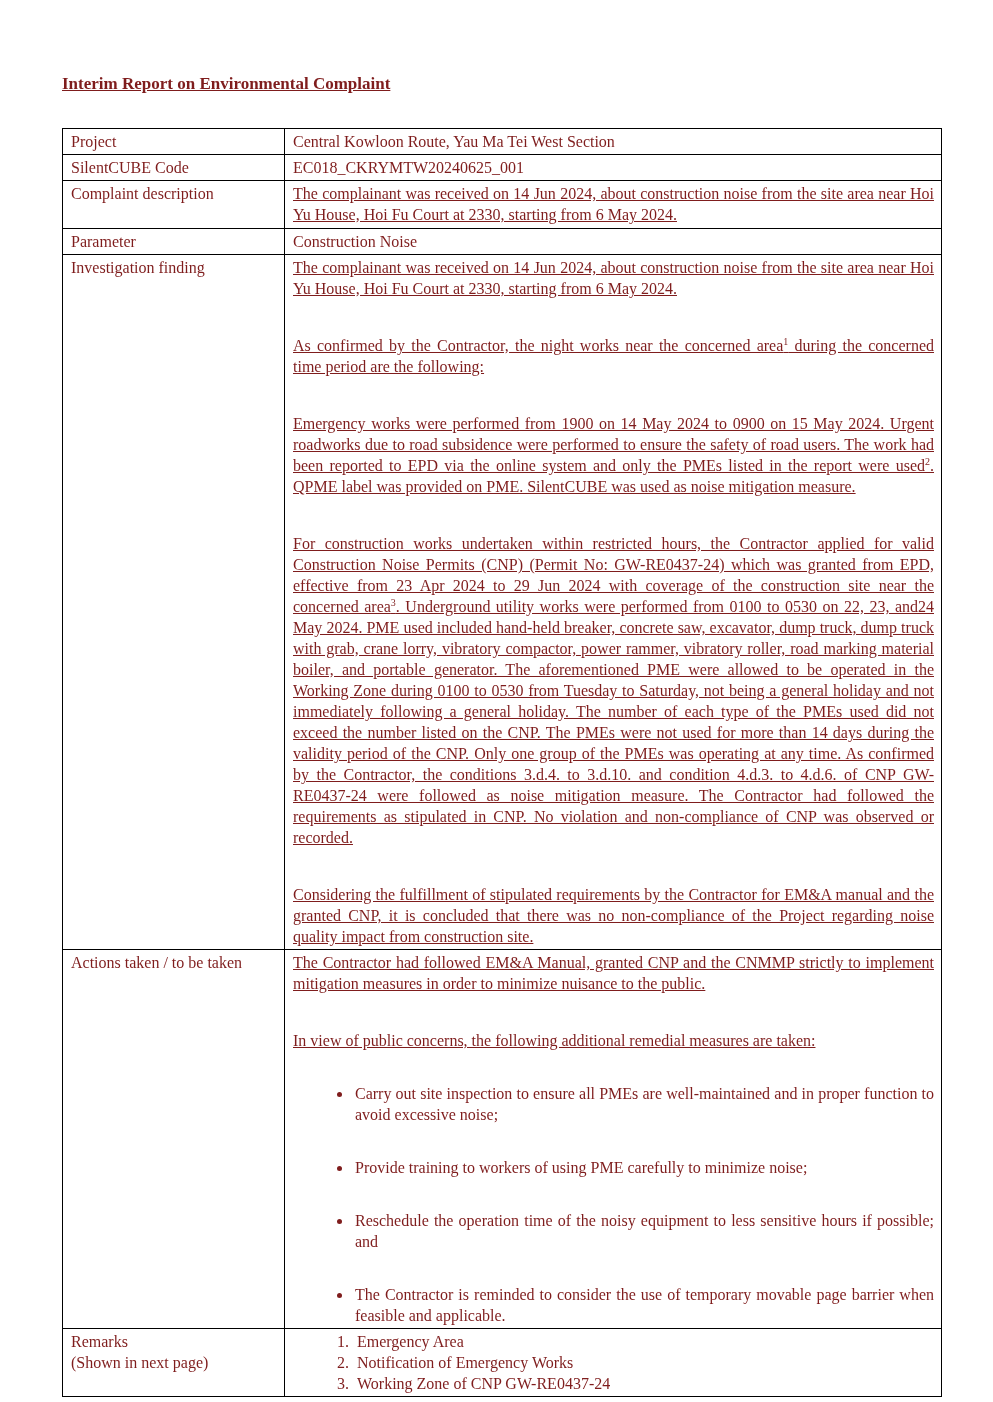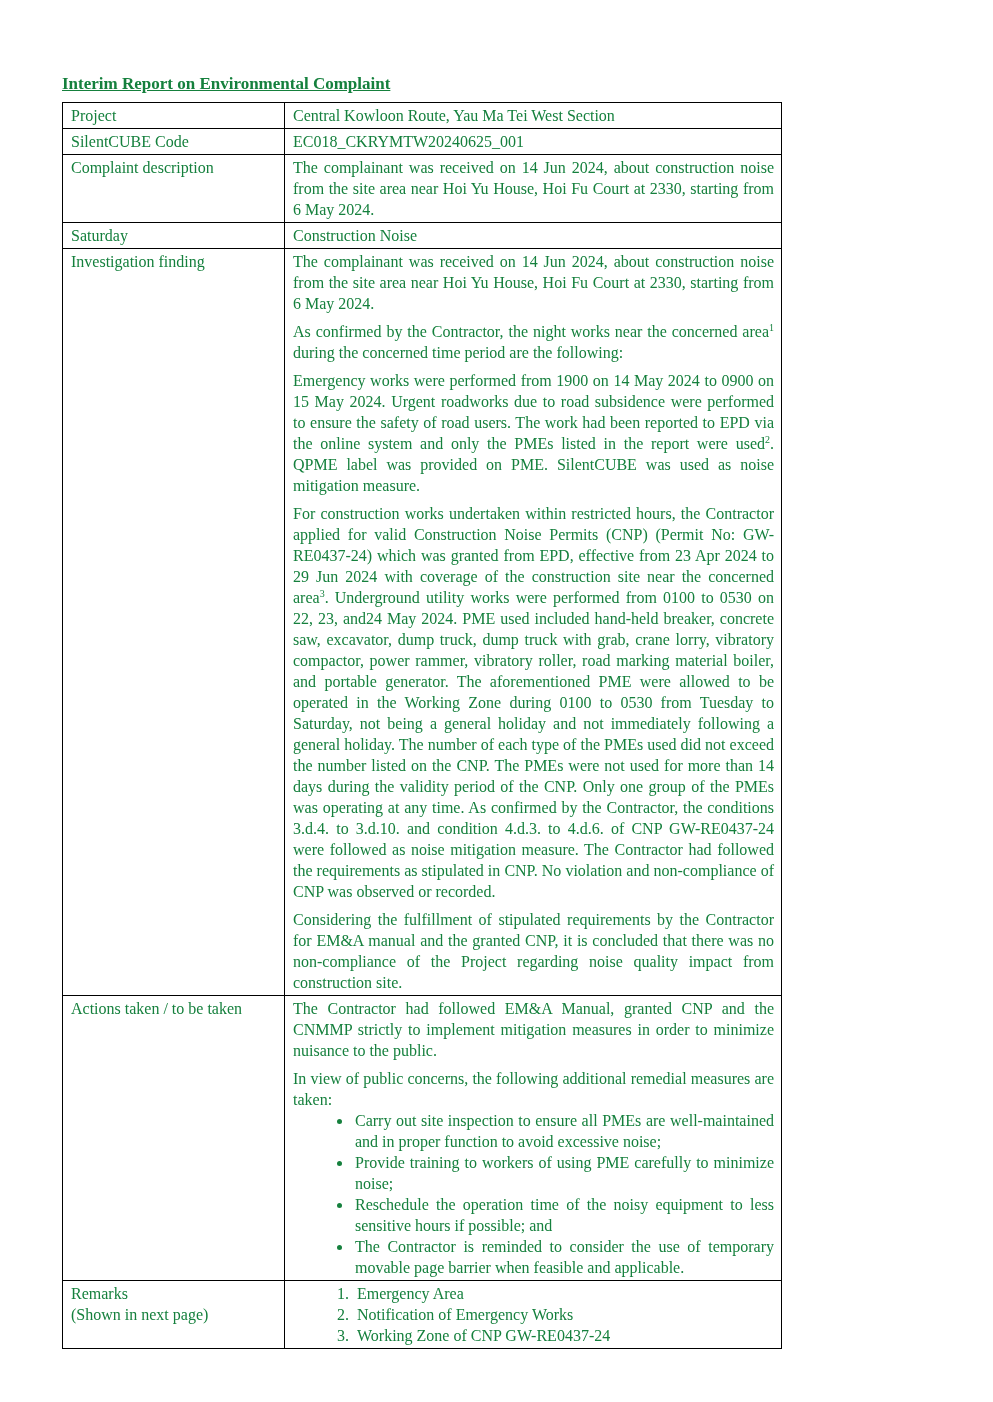--- a/index.html
+++ b/index.html
@@ -7,73 +7,74 @@
     margin: 0;
     padding: 0;
     background: #ffffff;
   }
   .page {
     position: relative;
     width: 993px;
     height: 1402px;
     background: #ffffff;
     font-family: "Liberation Serif", "DejaVu Serif", serif;
-    color: #15803d;
+    color: #7f1d1d;
     overflow: hidden;
   }
   .title {
     position: absolute;
     left: 62px;
     top: 73px;
     margin: 0;
     font-size: 17px;
     font-weight: bold;
     text-decoration: underline;
     line-height: 22px;
   }
   table.report-table {
     position: absolute;
     left: 62px;
-    top: 102px;
-    width: 720px;
+    top: 128px;
+    width: 880px;
     border-collapse: collapse;
     table-layout: fixed;
   }
   col.col-label { width: 222px; }
   td {
     border: 1px solid #000000;
     vertical-align: top;
     padding: 2px 7px 2px 8px;
     font-size: 16px;
     line-height: 21px;
   }
   td.value-cell { }
-  .justify { text-align: justify; }
+  .justify { text-align: justify; text-decoration: underline; }
   .value-cell p { margin: 0; }
-  .value-cell p + p { margin-top: 7px; }
+  .value-cell p + p { margin-top: 36px; }
   sup {
     font-size: 10px;
     line-height: 0;
     vertical-align: super;
   }
   tr.row-project td        { height: 23px; }
   tr.row-code td           { height: 23px; }
   tr.row-description td    { height: 48px; }
   tr.row-parameter td      { height: 22px; }
   tr.row-investigation td  { height: 677px; }
   tr.row-actions td        { height: 236px; }
   tr.row-remarks td        { height: 62px; }
   ul.measures-list {
     margin: 0;
     padding-left: 60px;
     list-style: disc outside;
   }
   ul.measures-list li {
     text-align: justify;
     padding-left: 2px;
+    margin-top: 32px;
   }
   ol.remarks-list {
     margin: 0;
     padding-left: 60px;
     list-style: decimal outside;
   }
   ol.remarks-list li {
     padding-left: 4px;
   }
   .label-line { margin: 0; }
@@ -101,21 +102,21 @@
         <td class="label-cell">SilentCUBE Code</td>
         <td class="value-cell">EC018_CKRYMTW20240625_001</td>
       </tr>
 
       <tr class="row-description">
         <td class="label-cell">Complaint description</td>
         <td class="value-cell justify">The complainant was received on 14 Jun 2024, about construction noise from the site area near Hoi Yu House, Hoi Fu Court at 2330, starting from 6 May 2024.</td>
       </tr>
 
       <tr class="row-parameter">
-        <td class="label-cell">Saturday</td>
+        <td class="label-cell">Parameter</td>
         <td class="value-cell">Construction Noise</td>
       </tr>
 
       <tr class="row-investigation">
         <td class="label-cell">Investigation finding</td>
         <td class="value-cell">
           <p class="justify">The complainant was received on 14 Jun 2024, about construction noise from the site area near Hoi Yu House, Hoi Fu Court at 2330, starting from 6 May 2024.</p>
           <p class="justify"><span>As confirmed by the Contractor, the night works near the concerned area</span><sup>1</sup><span> during the concerned time period are the following:</span></p>
           <p class="justify"><span>Emergency works were performed from 1900 on 14 May 2024 to 0900 on 15 May 2024. Urgent roadworks due to road subsidence were performed to ensure the safety of road users. The work had been reported to EPD via the online system and only the PMEs listed in the report were used</span><sup>2</sup><span>. QPME label was provided on PME. SilentCUBE was used as noise mitigation measure.</span></p>
           <p class="justify"><span>For construction works undertaken within restricted hours, the Contractor applied for valid Construction Noise Permits (CNP) (Permit No: GW-RE0437-24) which was granted from EPD, effective from 23 Apr 2024 to 29 Jun 2024 with coverage of the construction site near the concerned area</span><sup>3</sup><span>. Underground utility works were performed from 0100 to 0530 on 22, 23, and24 May 2024. PME used included hand-held breaker, concrete saw, excavator, dump truck, dump truck with grab, crane lorry, vibratory compactor, power rammer, vibratory roller, road marking material boiler, and portable generator. The aforementioned PME were allowed to be operated in the Working Zone during 0100 to 0530 from Tuesday to Saturday, not being a general holiday and not immediately following a general holiday. The number of each type of the PMEs used did not exceed the number listed on the CNP. The PMEs were not used for more than 14 days during the validity period of the CNP. Only one group of the PMEs was operating at any time. As confirmed by the Contractor, the conditions 3.d.4. to 3.d.10. and condition 4.d.3. to 4.d.6. of CNP GW-RE0437-24 were followed as noise mitigation measure. The Contractor had followed the requirements as stipulated in CNP. No violation and non-compliance of CNP was observed or recorded.</span></p>

